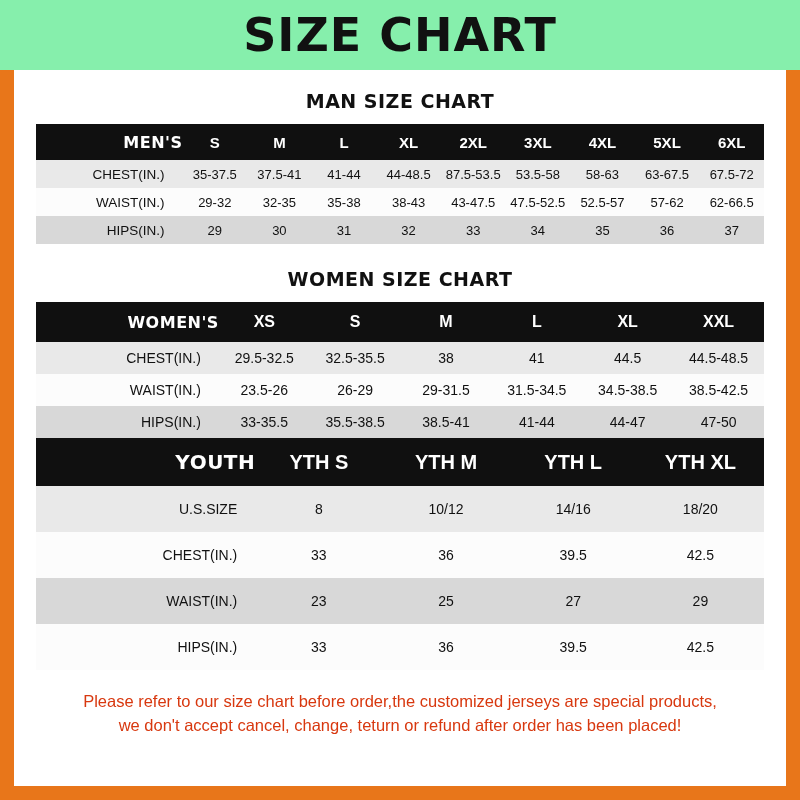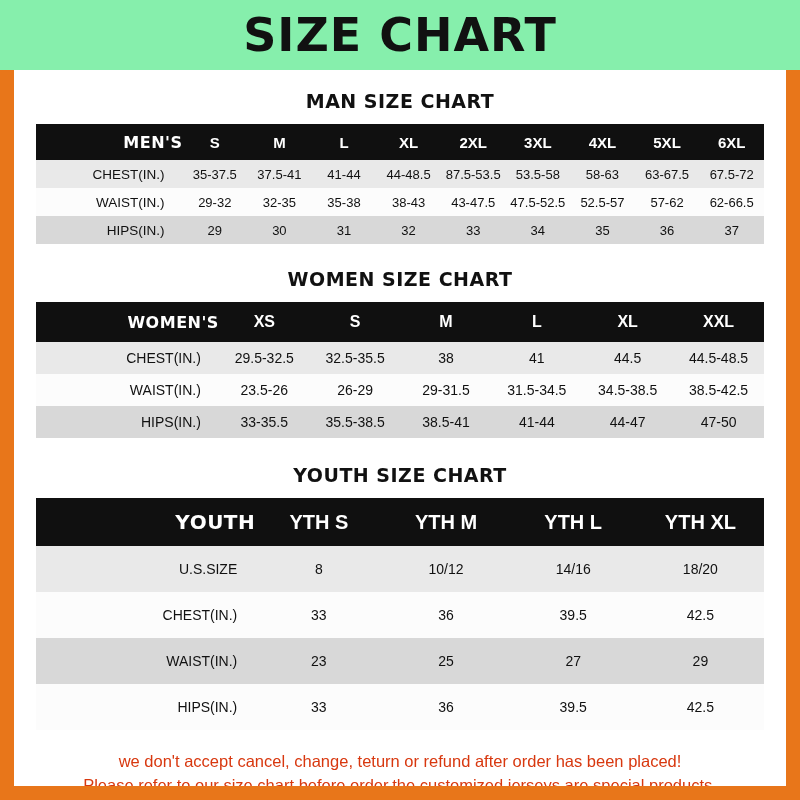--- a/index.html
+++ b/index.html
@@ -226,21 +226,20 @@
           <td>33-35.5</td>
           <td>35.5-38.5</td>
           <td>38.5-41</td>
           <td>41-44</td>
           <td>44-47</td>
           <td>47-50</td>
         </tr>
       </tbody>
     </table>
 
-    <div class="section-title t-youth">YOUTH SIZE CHART</div>
     <table class="chart" id="youth-table">
       <thead>
         <tr>
           <th class="rowhead" style="width:26%">YOUTH</th>
           <th>YTH S</th>
           <th>YTH M</th>
           <th>YTH L</th>
           <th>YTH XL</th>
         </tr>
       </thead>
@@ -270,19 +269,19 @@
           <td class="rowhead">HIPS(IN.)</td>
           <td>33</td>
           <td>36</td>
           <td>39.5</td>
           <td>42.5</td>
         </tr>
       </tbody>
     </table>
 
     <div class="footer-note">
+      <div>Please refer to our size chart before order,the customized jerseys are special products,</div>
       <div>we don't accept cancel, change, teturn or refund after order has been placed!</div>
-      <div>Please refer to our size chart before order,the customized jerseys are special products,</div>
     </div>
   </div>
 
   <div class="bottom-band"></div>
 </div>
 
 </body></html>

